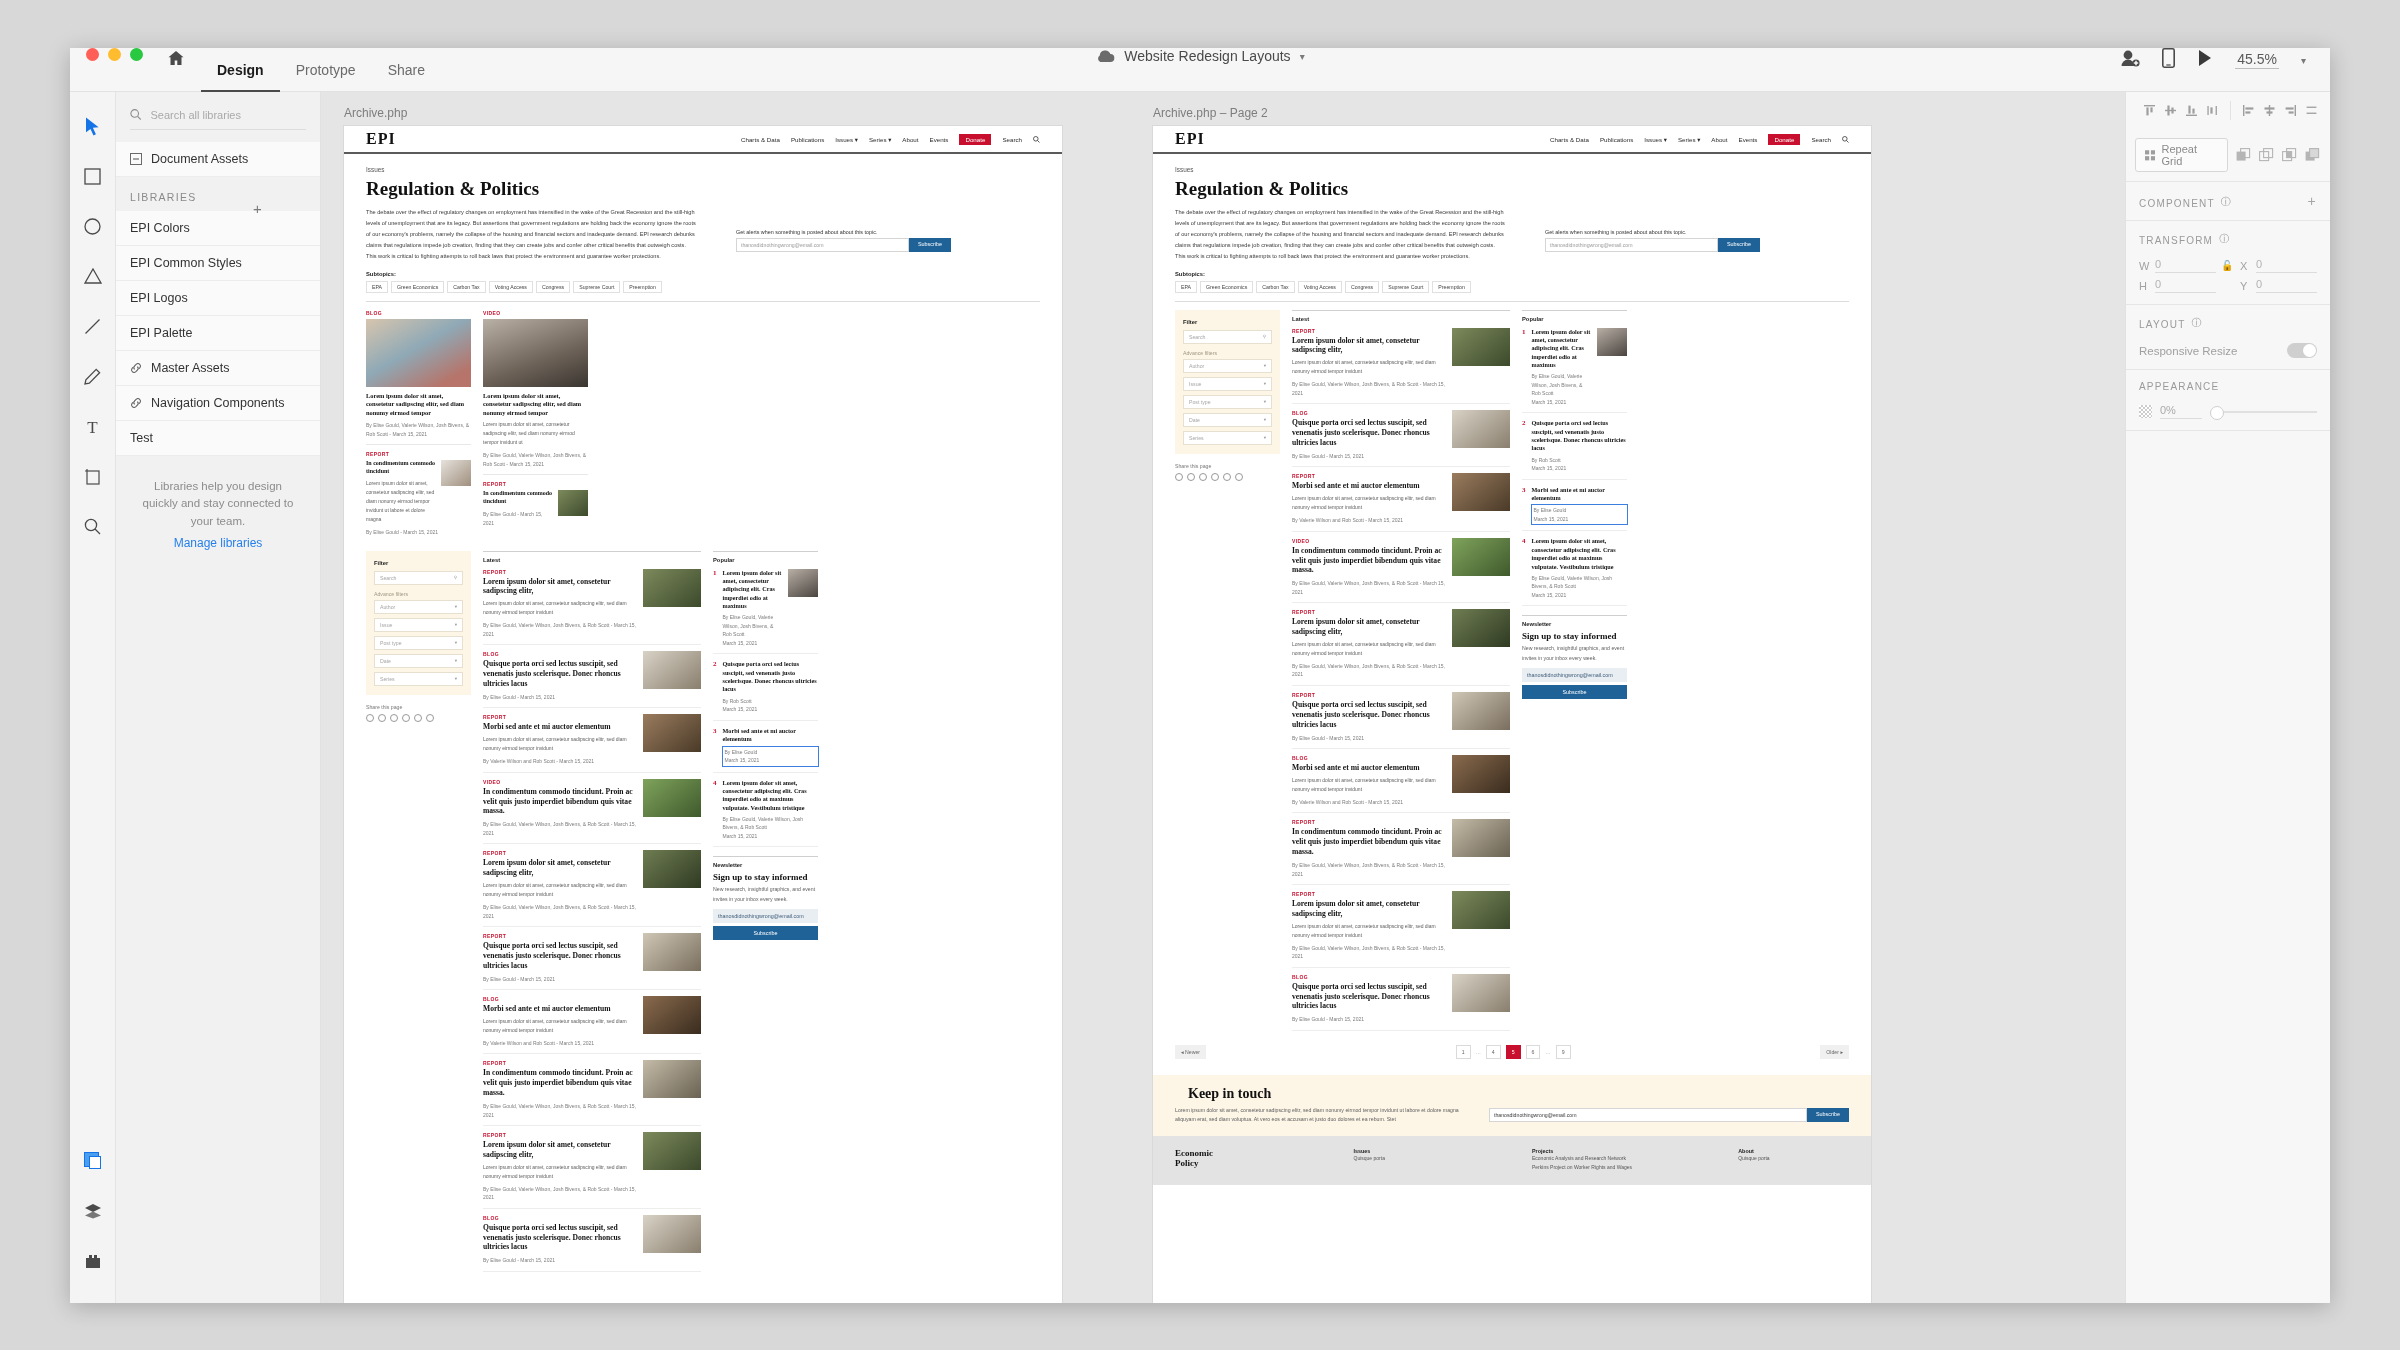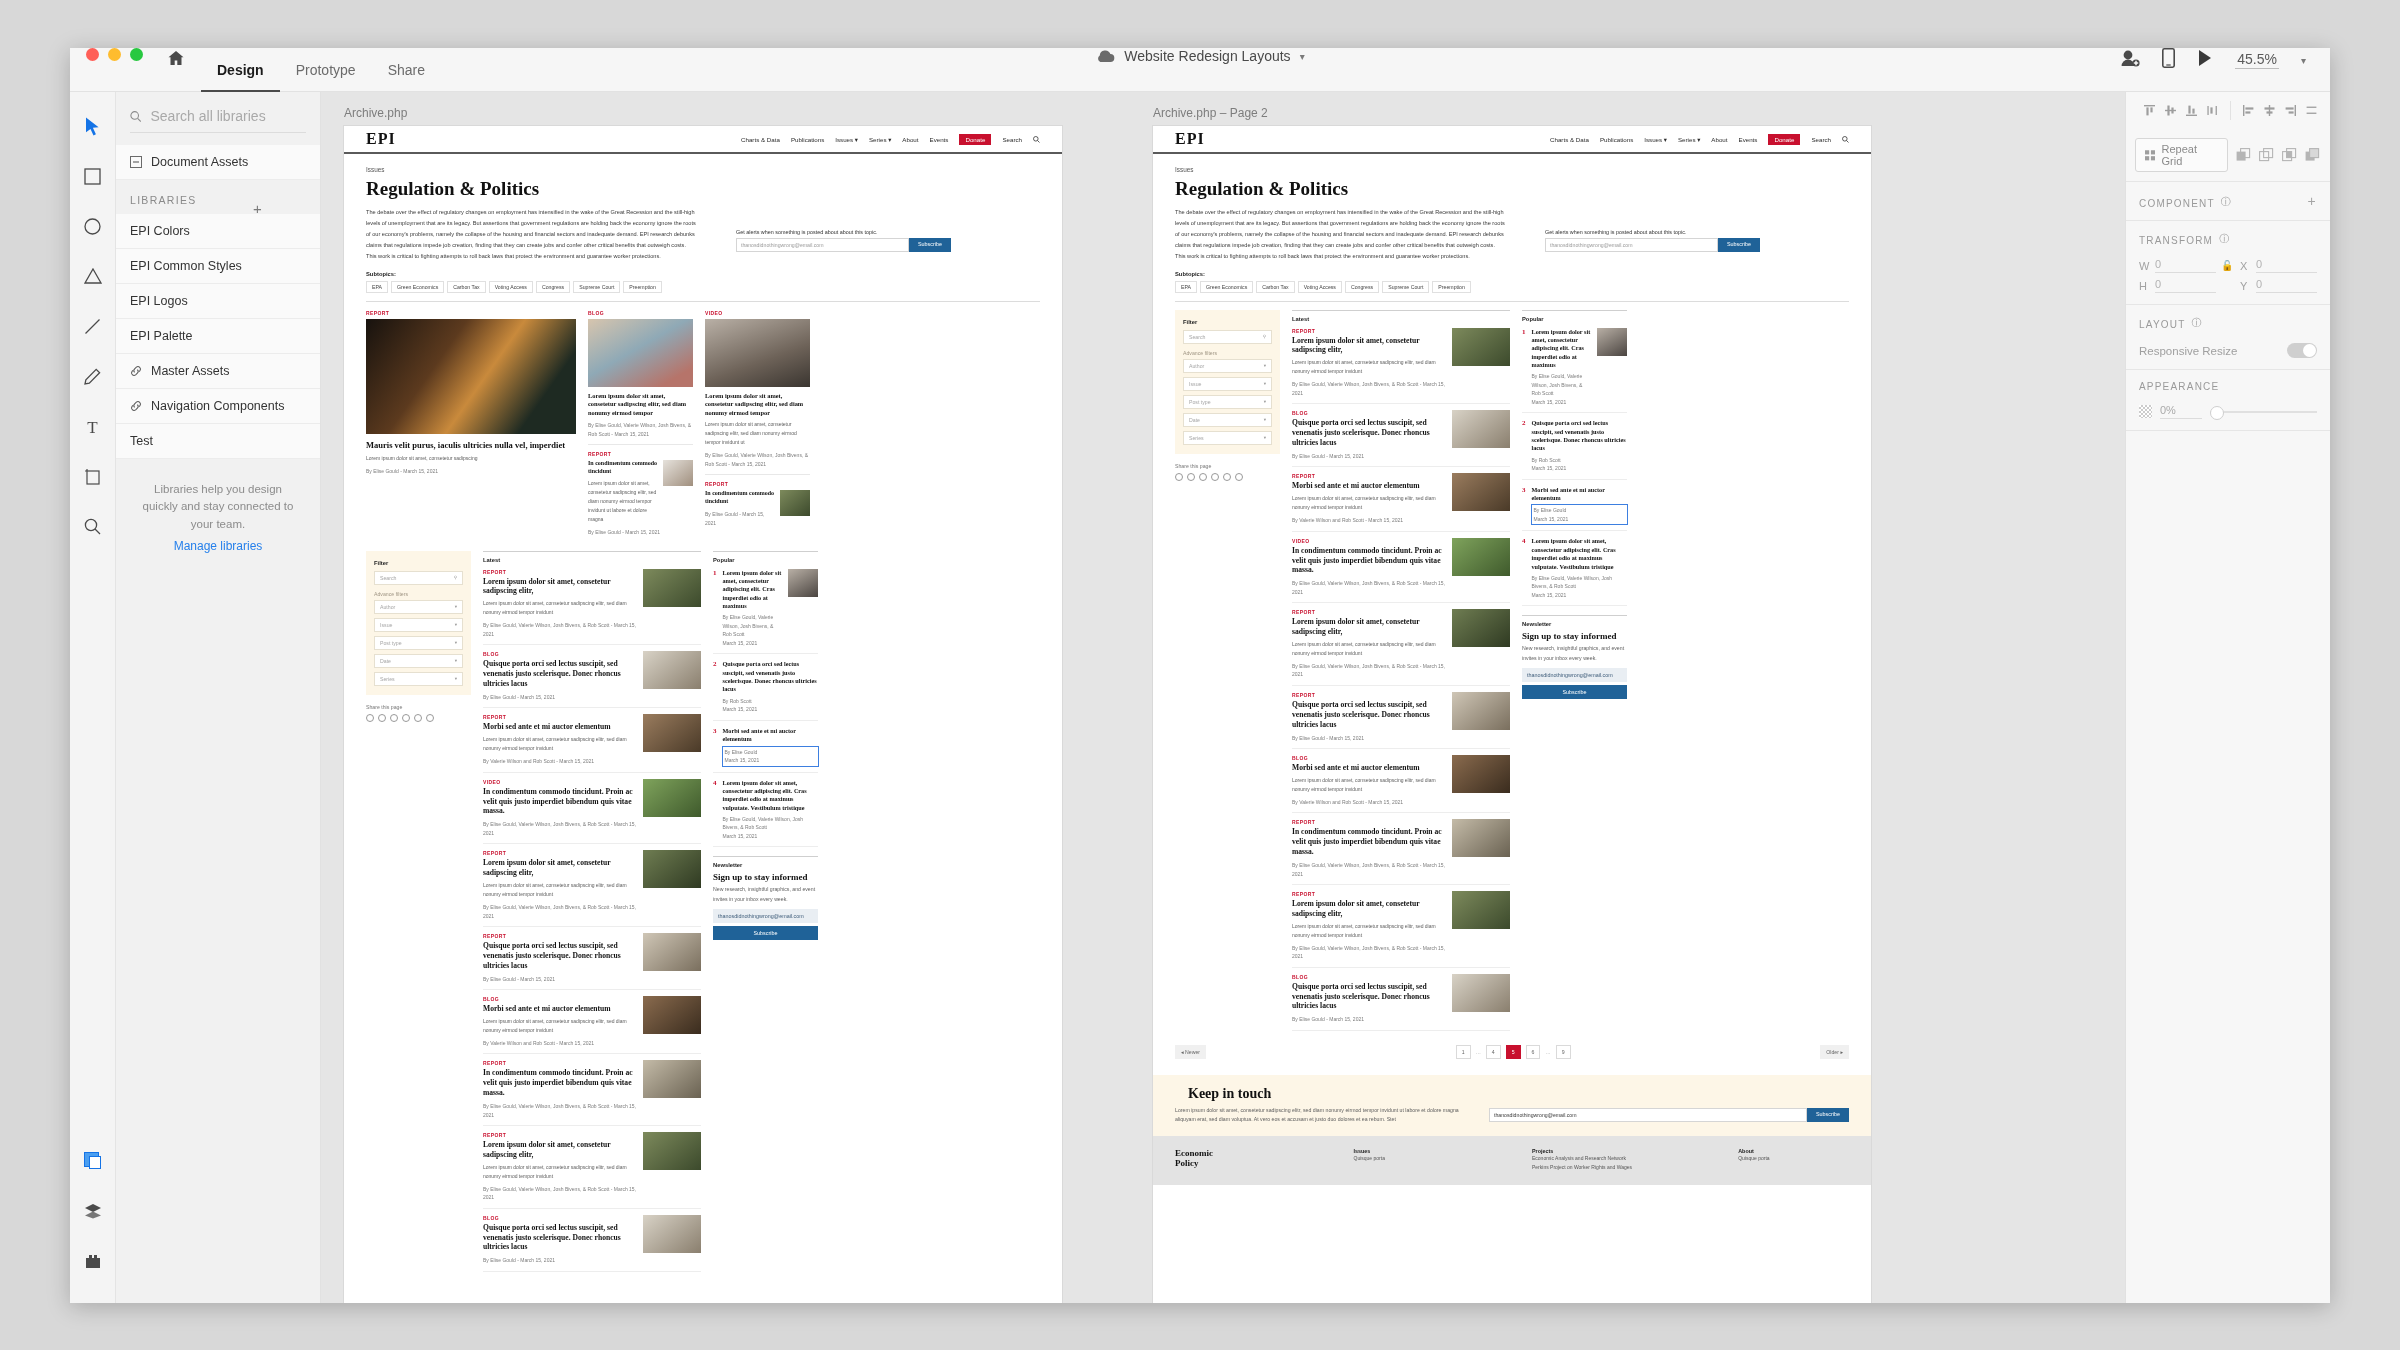--- a/index.html
+++ b/index.html
@@ -38,21 +38,21 @@
     display:flex; flex-direction:column; align-items:center; padding-top:22px; gap:26px; position:relative; }
   .tool { width:24px; height:24px; display:flex; align-items:center; justify-content:center; cursor:pointer; }
   .rail-bottom { position:absolute; bottom:30px; left:0; width:46px;
     display:flex; flex-direction:column; align-items:center; gap:26px; }
 
   
   #libs { width:205px; background:#f1f1f1; border-right:1px solid #e1e1e1;
     display:flex; flex-direction:column; }
   .searchrow { display:flex; align-items:center; gap:9px; margin:16px 14px 0 14px;
     border-bottom:1px solid #dcdcdc; padding-bottom:8px; }
-  .searchrow input { border:0; background:transparent; outline:none; font-size:14px;
+  .searchrow input { border:0; background:transparent; outline:none; font-size:11px;
     color:#a16207; width:100%; font-family:"Liberation Sans", sans-serif; }
   .searchrow input::placeholder { color:#a9a9a9; }
   .lib-card { background:#fafafa; border-bottom:1px solid #ececec; padding:10px 14px;
     font-size:12.5px; color:#333; display:flex; align-items:center; gap:9px; cursor:pointer; }
   .lib-head { font-size:10.5px; letter-spacing:1.3px; color:#8a8a8a; padding:14px 14px 8px; }
   .lib-hint { font-size:11.5px; color:#8c8c8c; text-align:center; padding:22px 20px 6px; line-height:1.5; }
   .lib-link { font-size:12px; color:#2680eb; text-align:center; cursor:pointer; padding-bottom:8px;}
   .plus { margin-left:auto; color:#7a7a7a; font-size:15px; }
 
   
@@ -376,27 +376,20 @@
             <span class="chip">Green Economics</span>
             <span class="chip">Carbon Tax</span>
             <span class="chip">Voting Access</span>
             <span class="chip">Congress</span>
             <span class="chip">Supreme Court</span>
             <span class="chip">Preemption</span>
           </div>
           <div class="rule"></div>
 
           <div style="display:flex;gap:12px;">
-            <div style="width:210px;">
-              <div class="kicker">REPORT</div>
-              <div class="thumb" style="height:115px;margin-top:3px;background:linear-gradient(125deg,#17120e,#5c3a1e 35%,#c98a3c 55%,#1e2a22 80%);"></div>
-              <div class="ttl-serif" style="font-size:8.5px;margin-top:6px;line-height:1.3;">Mauris velit purus, iaculis ultricies nulla vel, imperdiet</div>
-              <div class="dek" style="margin-top:3px;">Lorem ipsum dolor sit amet, consetetur sadipscing</div>
-              <div class="byline" style="margin-top:4px;">By Elise Gould - March 15, 2021</div>
-            </div>
             <div style="width:105px;">
               <div class="kicker">BLOG</div>
               <div class="thumb" style="height:68px;margin-top:3px;background:linear-gradient(150deg,#d7c5ae,#8fa9b6 45%,#b6746a 85%);"></div>
               <div class="ttl-serif" style="font-size:6.4px;margin-top:5px;line-height:1.35;">Lorem ipsum dolor sit amet, consetetur sadipscing elitr, sed diam nonumy eirmod tempor</div>
               <div class="byline" style="margin-top:4px;">By Elise Gould, Valerie Wilson, Josh Bivens, &amp; Rob Scott - March 15, 2021</div>
               <div style="height:1px;background:#e8e8e8;margin:6px 0;"></div>
               <div>
                 <div class="kicker">REPORT</div>
                 <div style="display:flex;gap:5px;margin-top:3px;">
                   <div style="flex:1;">

